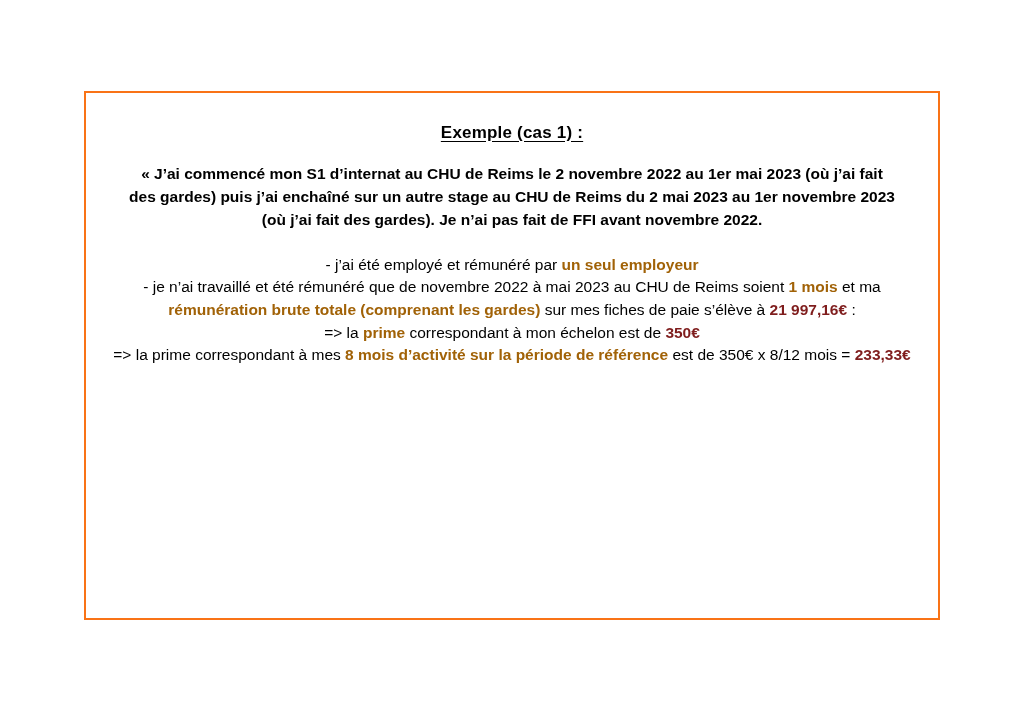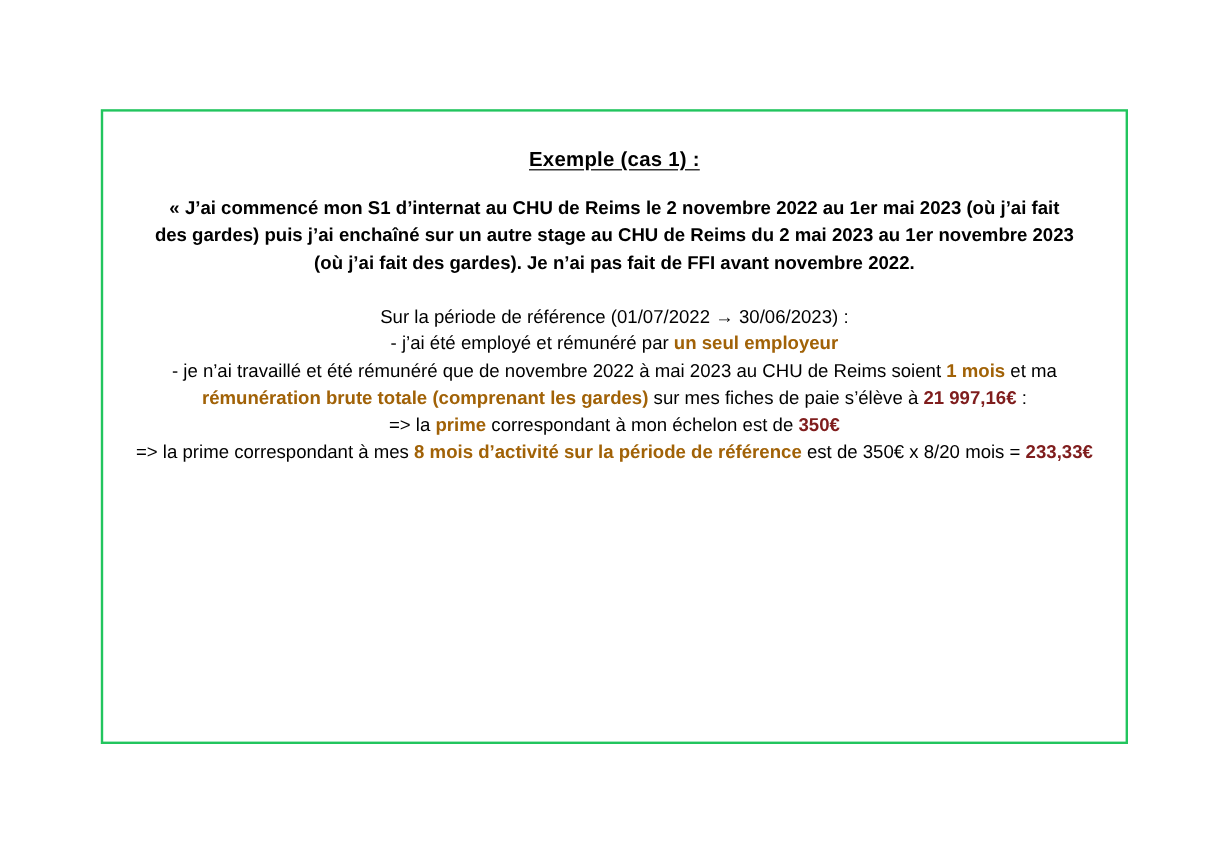--- a/index.html
+++ b/index.html
@@ -19,21 +19,21 @@
     width: 1024px;
     height: 723px;
     background: #ffffff;
   }
   .frame {
     position: absolute;
     left: 84px;
     top: 91px;
     width: 856px;
     height: 529px;
-    border: 2px solid #22c55e;
+    border: 2px solid #f97316;
     box-sizing: border-box;
     background: #ffffff;
     padding: 30px 14px 10px 14px;
   }
   .doc-title {
     text-align: center;
     font-weight: bold;
     font-size: 17px;
     letter-spacing: 0.2px;
     text-decoration: underline;
@@ -77,29 +77,28 @@
 
 <div class="page">
   <div class="frame">
 
     <div class="doc-title">Exemple (cas 1) :</div>
 
     <div class="intro">« J’ai commencé mon S1 d’internat au CHU de Reims le 2 novembre 2022 au 1er mai 2023 (où j’ai fait des gardes) puis j’ai enchaîné sur un autre stage au CHU de Reims du 2 mai 2023 au 1er novembre 2023 (où j’ai fait des gardes). Je n’ai pas fait de FFI avant novembre 2022.</div>
 
     <div class="body-block">
 
-      <span class="line"><span>Sur la période de référence (01/07/2022 → 30/06/2023) :</span></span>
 
       <span class="line"><span>- j’ai été employé et rémunéré par </span><span class="o">un seul employeur</span></span>
 
       <span class="line"><span>- je n’ai travaillé et été rémunéré que de novembre 2022 à mai 2023 au CHU de Reims soient </span><span class="o">1 mois</span><span> et ma </span><span class="o">rémunération brute totale (comprenant les gardes)</span><span> sur mes fiches de paie s’élève à </span><span class="b">21 997,16€</span><span> :</span></span>
 
 
       <span class="line"><span>=&gt; la </span><span class="o">prime</span><span> correspondant à mon échelon est de </span><span class="b">350€</span></span>
 
-      <span class="line"><span>=&gt; la prime correspondant à mes </span><span class="o">8 mois d’activité sur la période de référence</span><span> est de 350€ x 8/20 mois = </span><span class="b">233,33€</span></span>
+      <span class="line"><span>=&gt; la prime correspondant à mes </span><span class="o">8 mois d’activité sur la période de référence</span><span> est de 350€ x 8/12 mois = </span><span class="b">233,33€</span></span>
 
       <span class="spacer-line"></span>
 
 
     </div>
   </div>
 </div>
 
 </body></html>

